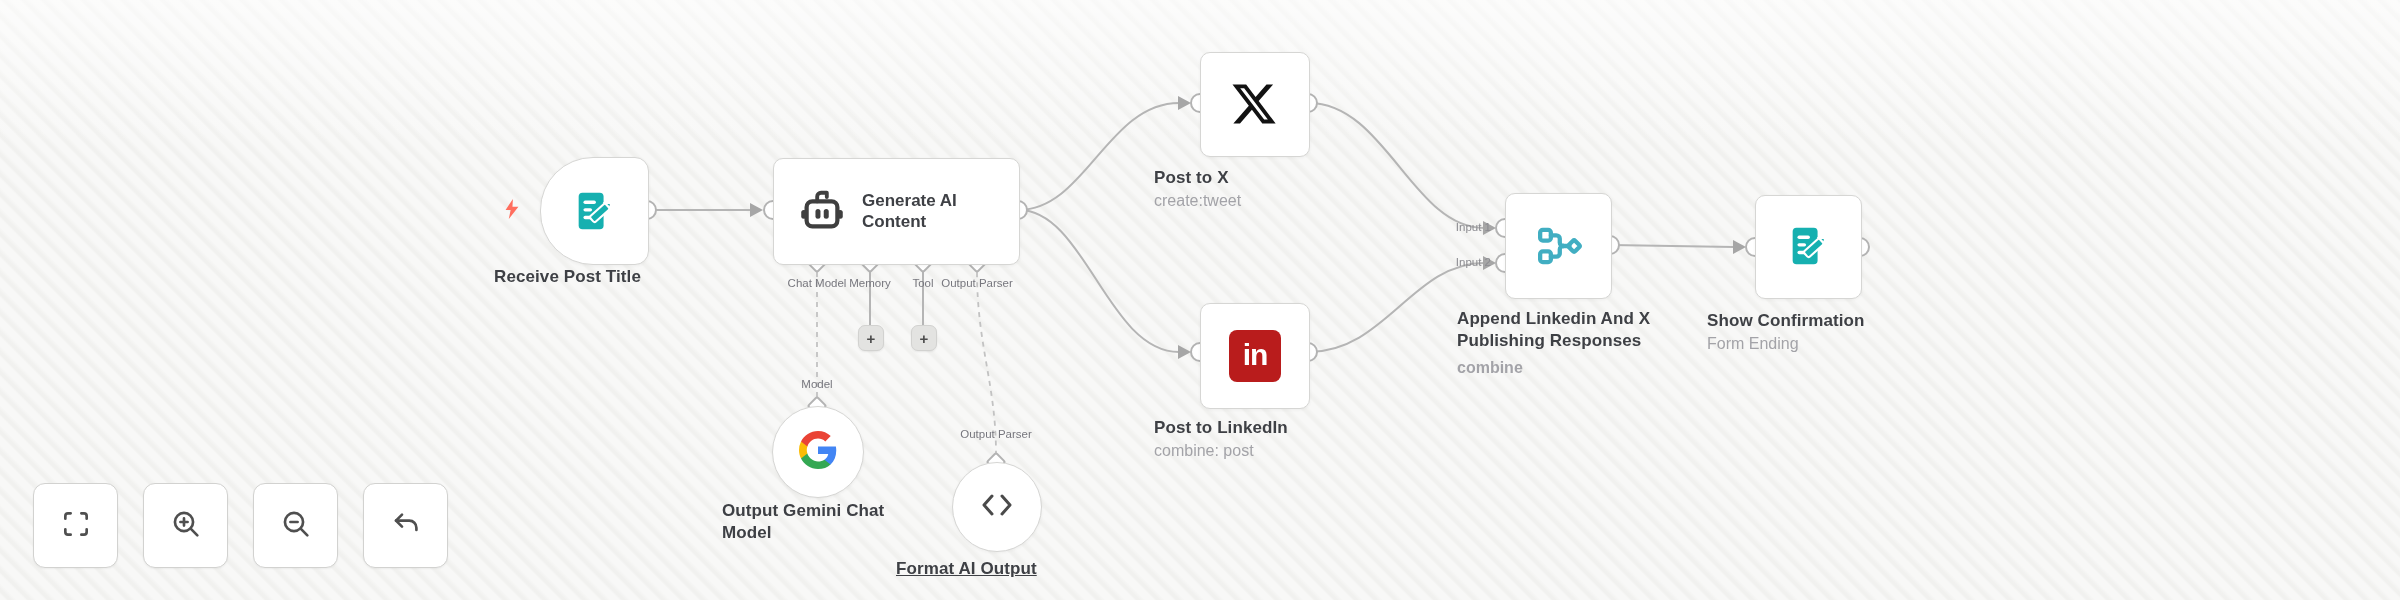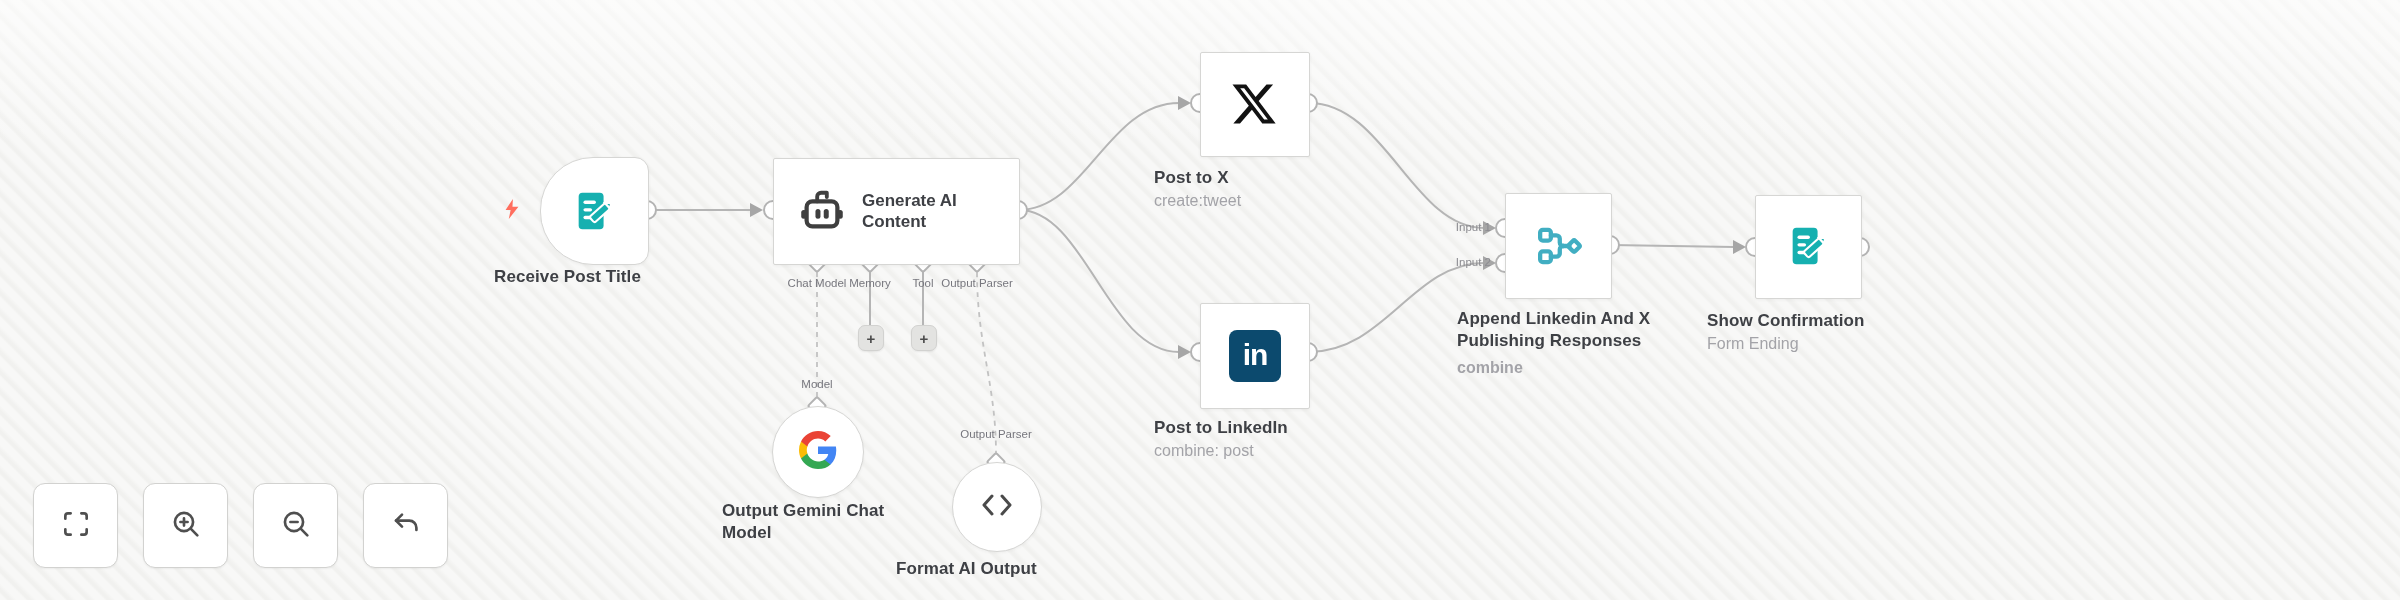--- a/index.html
+++ b/index.html
@@ -16,21 +16,21 @@
       repeating-linear-gradient(45deg,#f8f8f7 0 4px,#f1f1ef 6px 8px,#f8f8f7 12px 14px);
   }
   svg.edges{position:absolute;left:0;top:0;}
   .edge{stroke:#b5b5b5;stroke-width:2;fill:none;}
   .edge-dashed{stroke:#c2c2c2;stroke-width:1.8;fill:none;stroke-dasharray:5 5;}
   .port{fill:#ffffff;stroke:#b3b3b3;stroke-width:2;}
   .diamond{fill:#ffffff;stroke:#b3b3b3;stroke-width:2;}
   .arrowhead{fill:#a6a6a6;stroke:none;}
   .node{
     position:absolute;background:#fff;border:1.6px solid #d6d6d4;
-    border-radius:2px;box-shadow:0 1px 3px rgba(68,68,68,.06);
+    border-radius:10px;box-shadow:0 1px 3px rgba(68,68,68,.06);
   }
   .node-trigger{border-radius:53px 14px 14px 53px;}
   .node-circle{
     position:absolute;background:#fff;border:1.6px solid #d6d6d4;border-radius:50%;
     box-shadow:0 1px 3px rgba(68,68,68,.06);
     display:flex;align-items:center;justify-content:center;
   }
   .node-icon{position:absolute;display:flex;align-items:center;justify-content:center;}
   .node-title{
     position:absolute;font-size:17px;line-height:1.28;
@@ -175,35 +175,35 @@
   <div class="node-title" style="left:722px;top:500px;width:190px;">Output Gemini Chat Model</div>
 
   <div class="port-label" style="left:936px;top:428px;width:120px;">Output Parser</div>
   <div class="node-circle" style="left:952px;top:462px;width:88px;height:88px;">
     <span>
       <svg width="34" height="26" viewBox="0 0 34 26">
         <path d="M12 4 L4 13 L12 22 M22 4 L30 13 L22 22" stroke="#4a4a4a" stroke-width="3" fill="none" stroke-linecap="round" stroke-linejoin="round"></path>
       </svg>
     </span>
   </div>
-  <div class="node-title" style="left:896px;top:558px;width:200px;">Format AI Output</div>
+  <div class="node-title" style="left:896px;top:558px;width:200px;text-decoration:underline;">Format AI Output</div>
 
   <div class="node" style="left:1200px;top:52px;width:108px;height:103px;">
     <div class="node-icon" style="left:28px;top:26px;width:50px;height:50px;">
       <svg width="48" height="48" viewBox="0 0 24 24">
         <path fill="#121212" d="M18.244 2.25h3.308l-7.227 8.26 8.502 11.24H16.17l-5.214-6.817L4.99 21.75H1.68l7.73-8.835L1.254 2.25H8.08l4.713 6.231zm-1.161 17.52h1.833L7.084 4.126H5.117z"></path>
       </svg>
     </div>
   </div>
   <div class="node-title" style="left:1154px;top:167px;width:200px;">Post to X</div>
   <div class="node-subtitle" style="left:1154px;top:192px;width:200px;">create:tweet</div>
 
   <div class="node" style="left:1200px;top:303px;width:108px;height:104px;">
     <div class="node-icon" style="left:28px;top:26px;width:52px;height:52px;">
-      <div class="linkedin-badge" style="background:#0c4a6e;">in</div>
+      <div class="linkedin-badge" style="background:#b91c1c;">in</div>
     </div>
   </div>
   <div class="node-title" style="left:1154px;top:417px;width:200px;">Post to LinkedIn</div>
   <div class="node-subtitle" style="left:1154px;top:442px;width:200px;">combine: post</div>
 
   <div class="input-label" style="left:1397px;top:221px;width:94px;">Input 1</div>
   <div class="input-label" style="left:1397px;top:256px;width:94px;">Input 2</div>
   <div class="node" style="left:1505px;top:193px;width:105px;height:104px;">
     <div class="node-icon" style="left:27px;top:27px;width:50px;height:50px;">
       <svg width="50" height="50" viewBox="0 0 28 28">

